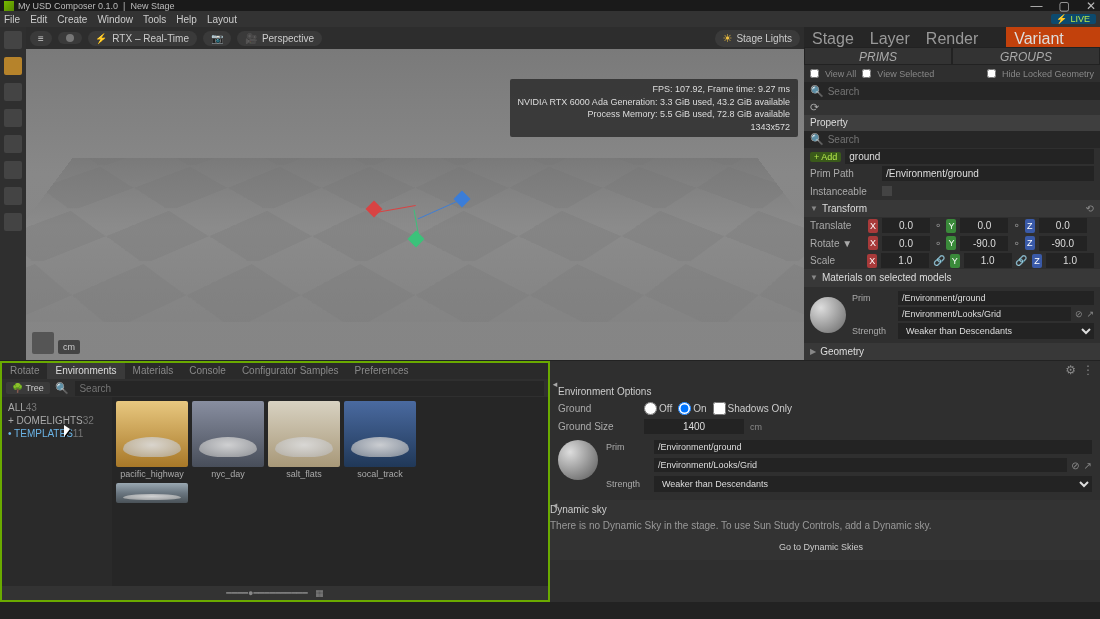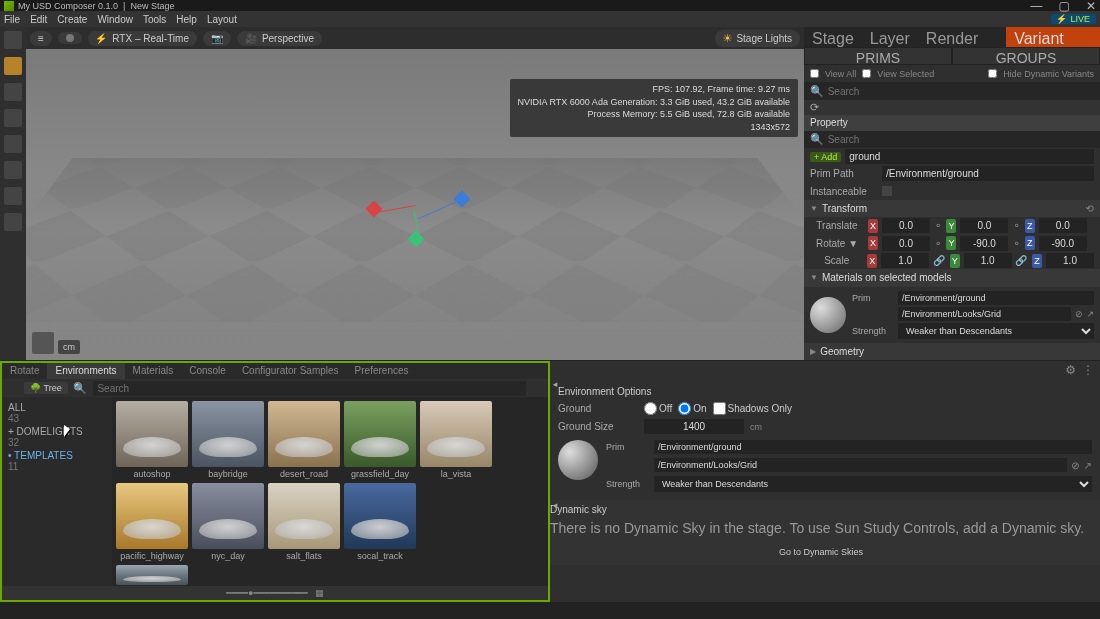--- a/index.html
+++ b/index.html
@@ -52,69 +52,69 @@
 .stats-overlay { position: absolute; right: 6px; top: 30px; background: rgba(40,40,40,0.8); color: #ddd; font-size: 9px; padding: 4px 8px; text-align: right; line-height: 1.4; border-radius: 2px; }
 
 .axis-badge { position: absolute; left: 6px; bottom: 6px; width: 22px; height: 22px; background: #555; border-radius: 2px; }
 .cm-badge { position: absolute; left: 32px; bottom: 6px; background: #444; color: #ccc; font-size: 9px; padding: 2px 5px; border-radius: 2px; }
 
 .right-panel { width: 296px; background: #2f2f2f; display: flex; flex-direction: column; }
 .rp-tabs { display: flex; height: 20px; background: #262626; font-size: 16px; }
 .rp-tabs .tab { padding: 3px 8px; color: #999; cursor: pointer; }
 .rp-tabs .tab.active { background: #c2410c; color: #ddd; }
 .rp-subtabs { display: flex; height: 18px; background: #2a2a2a; }
-.rp-subtabs .sub { flex: 1; text-align: center; padding: 2px; font-size: 14px; color: #aaa; background: #333; border: 1px solid #222; cursor: pointer; }
+.rp-subtabs .sub { flex: 1; text-align: center; padding: 2px; font-size: 12px; color: #aaa; background: #333; border: 1px solid #222; cursor: pointer; font-style: italic; }
 .rp-filter { display: flex; align-items: center; height: 18px; padding: 0 6px; gap: 6px; font-size: 9px; color: #888; }
 .rp-filter input[type=checkbox] { width: 9px; height: 9px; }
 .rp-search { height: 18px; padding: 0 6px; display: flex; align-items: center; background: #262626; }
 .rp-search input { flex: 1; background: transparent; border: none; outline: none; color: #ccc; font-size: 10px; }
 .rp-empty { flex: 1; }
 
 .refresh-bar { height: 16px; background: #333; display: flex; align-items: center; padding: 0 6px; color: #aaa; font-size: 11px; }
 .prop-header { height: 16px; background: #3f3f3f; color: #ddd; padding: 0 6px; font-size: 10px; display: flex; align-items: center; }
 .prop-search { height: 18px; background: #262626; display: flex; align-items: center; padding: 0 6px; }
 .prop-search input { flex: 1; background: transparent; border: none; outline: none; color: #ccc; font-size: 10px; }
 .prop-row { display: flex; align-items: center; height: 18px; padding: 0 6px; gap: 4px; font-size: 10px; }
 .prop-row .label { width: 68px; color: #aaa; }
 .prop-row .add-btn { background: #3a5a1a; color: #b6e84c; padding: 0 4px; font-size: 9px; border-radius: 2px; cursor: pointer; }
 .prop-row input[type=text] { flex: 1; background: #232323; border: none; color: #ddd; font-size: 10px; padding: 2px 4px; }
 .prop-row .chk { width: 10px; height: 10px; background: #444; }
 
 .section-hdr { height: 18px; background: #383838; color: #ddd; padding: 0 6px; font-size: 10px; display: flex; align-items: center; gap: 4px; cursor: pointer; }
 .section-hdr .chev { font-size: 8px; color: #888; }
 
 .xform-row { display: flex; align-items: center; height: 18px; padding: 0 6px; gap: 4px; font-size: 10px; }
-.xform-row .xl { width: 54px; color: #aaa; text-align: center; }
+.xform-row .xl { width: 54px; color: #aaa; }
 .axis-chip { width: 10px; height: 14px; color: #fff; font-size: 9px; text-align: center; line-height: 14px; border-radius: 2px; }
 .axis-chip.x { background: #a83a3a; }
 .axis-chip.y { background: #3a8a3a; }
 .axis-chip.z { background: #3a5aa8; }
 .xform-row input { width: 48px; background: #232323; border: none; color: #ddd; font-size: 10px; text-align: center; padding: 2px 0; }
 .link-ic { color: #888; font-size: 10px; }
 
 .mat-row { display: flex; align-items: center; padding: 4px 6px; gap: 6px; }
 .mat-sphere { width: 36px; height: 36px; border-radius: 50%; background: radial-gradient(circle at 30% 30%, #ddd, #666); flex-shrink: 0; }
 .mat-fields { flex: 1; display: flex; flex-direction: column; gap: 2px; }
 .mat-fields .fr { display: flex; align-items: center; gap: 4px; font-size: 9px; }
 .mat-fields .fr .fl { width: 42px; color: #aaa; }
 .mat-fields .fr input, .mat-fields .fr select { flex: 1; background: #232323; border: none; color: #ddd; font-size: 9px; padding: 2px 4px; }
 
 
 .bottom-area { display: flex; height: 242px; border-top: 1px solid #222; }
 .content-panel { width: 550px; background: #262626; display: flex; flex-direction: column; border: 2px solid #6aaa00; }
 .ct-tabs { display: flex; height: 16px; background: #2a2a2a; font-size: 10px; }
 .ct-tabs .tab { padding: 2px 8px; color: #888; cursor: pointer; }
 .ct-tabs .tab.active { background: #3a3a3a; color: #ddd; }
-.ct-toolbar { display: flex; align-items: center; height: 18px; background: #2f2f2f; padding: 0 22px; gap: 6px; }
+.ct-toolbar { display: flex; align-items: center; height: 18px; background: #2f2f2f; padding: 0 4px; gap: 6px; }
 .ct-toolbar .tree-btn { background: #3a3a3a; padding: 1px 6px; font-size: 9px; border-radius: 2px; cursor: pointer; }
 .ct-toolbar input { flex: 1; background: #262626; border: none; outline: none; color: #ccc; font-size: 10px; padding: 2px 4px; }
 
 .ct-body { flex: 1; display: flex; overflow: hidden; }
 .ct-tree { width: 110px; background: #2a2a2a; padding: 4px; font-size: 10px; color: #aaa; }
-.ct-tree .node { display: flex; padding: 1px 2px; cursor: pointer; flex-direction: column; }
+.ct-tree .node { display: flex; padding: 1px 2px; cursor: pointer; }
 .ct-tree .node.sel { color: #6bb3e5; }
 .ct-tree .cnt { color: #777; }
 
 .ct-grid { flex: 1; overflow-y: auto; padding: 4px; }
 .ct-grid .grid-row { display: flex; gap: 4px; margin-bottom: 4px; }
 .ct-item { width: 72px; }
 .ct-item .thumb { width: 72px; height: 66px; background: linear-gradient(180deg, #9aa8b2 0%, #6a7680 50%, #4a5258 100%); border-radius: 2px; position: relative; overflow: hidden; }
 .ct-item .thumb::after { content: ''; position: absolute; left: 10%; right: 10%; bottom: 15%; height: 30%; background: radial-gradient(ellipse at 50% 40%, rgba(220,220,220,0.9), rgba(180,180,180,0.6)); border-radius: 50% 50% 40% 40% / 60% 60% 40% 40%; }
 .ct-item .thumb.b1 { background: linear-gradient(180deg,#b5aea2,#6e6558); }
 .ct-item .thumb.b2 { background: linear-gradient(180deg,#8a94a2,#4a5462); }
@@ -145,21 +145,21 @@
 .env-mat .mfields { flex: 1; display: flex; flex-direction: column; gap: 4px; }
 .env-mat .mfields .mr { display: flex; align-items: center; gap: 4px; font-size: 9px; }
 .env-mat .mfields .mr .ml { width: 44px; color: #aaa; }
 .env-mat .mfields .mr input, .env-mat .mfields .mr select { flex: 1; background: #232323; border: none; color: #ddd; font-size: 9px; padding: 2px 4px; }
 .env-mat .mfields .mr .ic { color: #888; font-size: 10px; }
 
 .dyn-sky { background: #333; position: relative; }
 .dyn-collapse { position: absolute; left: 0; top: 0; width: 10px; height: 14px; color: #aaa; cursor: pointer; font-size: 9px; text-align: center; }
 .dyn-content { padding: 4px 8px 8px 0; }
 .dyn-content .dtitle { font-size: 10px; color: #ccc; margin-bottom: 4px; }
-.dyn-content .dmsg { font-size: 14px; color: #999; line-height: 1.3; }
+.dyn-content .dmsg { font-size: 10px; color: #999; line-height: 1.3; }
 .dyn-content .dlink { text-align: center; font-size: 9px; color: #ccc; margin-top: 10px; cursor: pointer; }
 
 .statusbar { height: 17px; background: #222; }
 
 
 .cursor { position: absolute; left: 64px; top: 425px; width: 10px; height: 14px; pointer-events: none; }
 .cursor::before { content: ''; position: absolute; width: 0; height: 0; border-left: 6px solid #fff; border-top: 4px solid transparent; border-bottom: 8px solid transparent; filter: drop-shadow(1px 1px 0 #000); }
 </style>
 </head>
 <body>
@@ -258,21 +258,21 @@
       <div class="sub">PRIMS</div>
       <div class="sub">GROUPS</div>
     </div>
     <div class="rp-filter">
       <input type="checkbox" style="">
       <span>View All</span>
       <input type="checkbox" style="">
       <span>View Selected</span>
       <span style="flex:1"></span>
       <input type="checkbox" style="">
-      <span>Hide Dynamic Variants</span>
+      <span>Hide Locked Geometry</span>
     </div>
     <div class="rp-search">
       <span style="color:#777;margin-right:4px;">🔍</span>
       <input type="text" placeholder="Search" style="">
     </div>
     <div class="rp-empty"></div>
 
     <div class="refresh-bar">
       <span>⟳</span>
     </div>
@@ -390,42 +390,20 @@
         <div class="node">
             <span>+ DOMELIGHTS</span>
             <span class="cnt">32</span>
           </div>
         <div class="node sel">
             <span>• TEMPLATES</span>
             <span class="cnt">11</span>
           </div>
       </div>
       <div class="ct-grid">
-        <div class="grid-row">
-          <div class="ct-item">
-              <div class="thumb b1"></div>
-              <div class="lbl">autoshop</div>
-            </div>
-          <div class="ct-item">
-              <div class="thumb b2"></div>
-              <div class="lbl">baybridge</div>
-            </div>
-          <div class="ct-item">
-              <div class="thumb b3"></div>
-              <div class="lbl">desert_road</div>
-            </div>
-          <div class="ct-item">
-              <div class="thumb b4"></div>
-              <div class="lbl">grassfield_day</div>
-            </div>
-          <div class="ct-item">
-              <div class="thumb b5"></div>
-              <div class="lbl">la_vista</div>
-            </div>
-        </div>
         <div class="grid-row">
           <div class="ct-item">
               <div class="thumb b8"></div>
               <div class="lbl">pacific_highway</div>
             </div>
           <div class="ct-item">
               <div class="thumb b7"></div>
               <div class="lbl">nyc_day</div>
             </div>
           <div class="ct-item">

